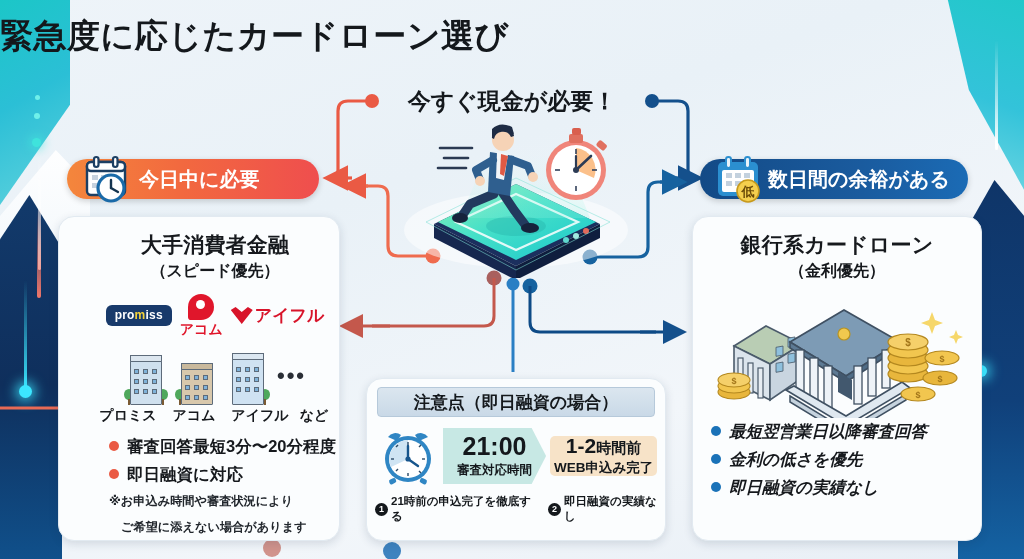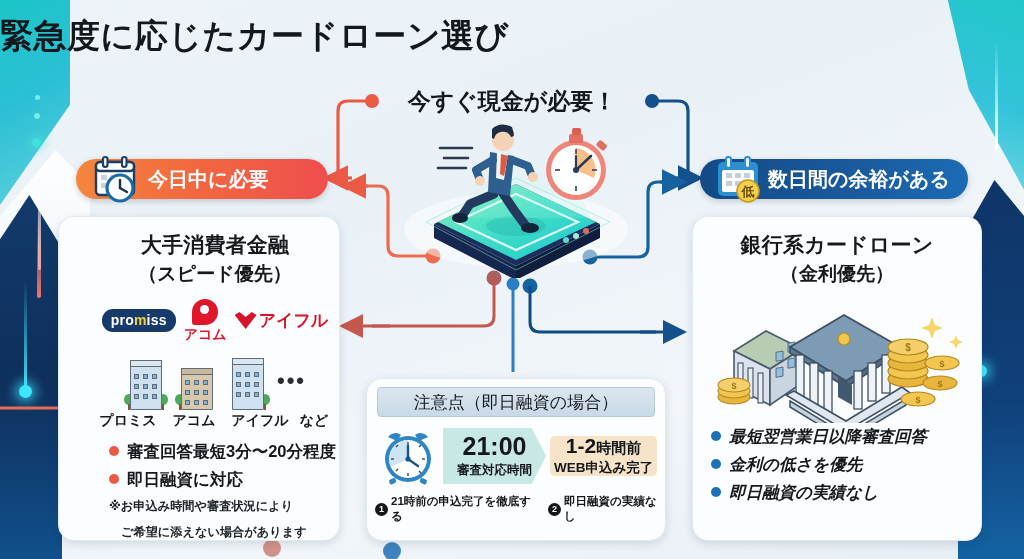--- a/index.html
+++ b/index.html
@@ -69,21 +69,21 @@
   
   #wires { position: absolute; inset: 0; width: 1024px; height: 559px; }
 
   
   .pill {
     position: absolute; height: 40px; display: flex; align-items: center;
     border-radius: 20px; color: #fff; font-weight: 700; font-size: 20px;
     box-shadow: 0 2px 6px rgba(0,0,0,.18);
   }
   .pill-left {
-    left: 76px; top: 159px; width: 252px;
+    left: 67px; top: 159px; width: 252px;
     background: linear-gradient(90deg,#f4863c 0%,#f2693f 45%,#ef4e4e 100%);
     padding-left: 72px;
   }
   .pill-right {
     left: 700px; top: 159px; width: 268px;
     background: linear-gradient(90deg,#134a86 0%,#1a5b9e 60%,#1b6bb5 100%);
     padding-left: 68px;
   }
   .pill-icon { position: absolute; left: 10px; top: -4px; width: 58px; height: 48px; }
 
@@ -96,31 +96,31 @@
   .card-left  { left: 58px;  top: 216px; width: 282px; height: 325px; padding-left: 32px; }
   .card-right { left: 692px; top: 216px; width: 290px; height: 325px; }
   .card-center{ left: 366px; top: 378px; width: 300px; height: 163px; }
 
   .card-title {
     text-align: center; font-weight: 700; color: #16191d;
     font-size: 21px; margin-top: 14px; letter-spacing: .2px;
   }
   .card-sub {
     text-align: center; font-weight: 700; color: #16191d;
-    font-size: 19px; margin-top: 2px;
+    font-size: 16px; margin-top: 2px;
   }
 
   
   .logo-row {
     display: flex; align-items: center; justify-content: center;
     gap: 8px; margin-top: 12px;
   }
   .logo-promiss {
-    background: #183a6b; color: #fff; font-size: 14px; font-weight: 700;
-    padding: 3px 9px 4px; border-radius: 11px; letter-spacing: .2px;
+    background: #183a6b; color: #fff; font-size: 12px; font-weight: 700;
+    padding: 3px 9px 4px; border-radius: 6px; letter-spacing: .2px;
   }
   .logo-promiss .hl { color: #f5d33a; }
   .logo-acom { text-align: center; line-height: 1; }
   .logo-acom .mark {
     display: block; width: 26px; height: 26px; margin: 0 auto 1px;
     background: #e0162b; border-radius: 50% 50% 50% 12%;
     position: relative;
   }
   .logo-acom .mark::after {
     content: ""; position: absolute; left: 8px; top: 6px;
@@ -187,21 +187,21 @@
     font-size: 12.2px; font-weight: 700; color: #21262c; line-height: 1.45;
   }
   .note .l2 { padding-left: 12px; display: block; margin-top: 8px; }
 
   
   .center-head {
     height: 30px; margin: 8px 10px 0; border-radius: 4px;
     background: linear-gradient(180deg,#dbe6ef,#c9d9e7);
     border: 1px solid #b6c9da;
     display: flex; align-items: center; justify-content: center;
-    font-size: 17px; font-weight: 400; color: #14181c;
+    font-size: 17px; font-weight: 700; color: #14181c;
   }
   .center-body {
     display: flex; align-items: center; gap: 4px; margin: 8px 8px 0 10px;
   }
   .alarm { width: 62px; height: 62px; flex: 0 0 62px; }
   .tag-teal {
     position: relative; background: #c7e8e4; height: 56px; width: 108px;
     display: flex; flex-direction: column; align-items: center; justify-content: center;
     clip-path: polygon(0 0, 86% 0, 100% 50%, 86% 100%, 0 100%);
   }

